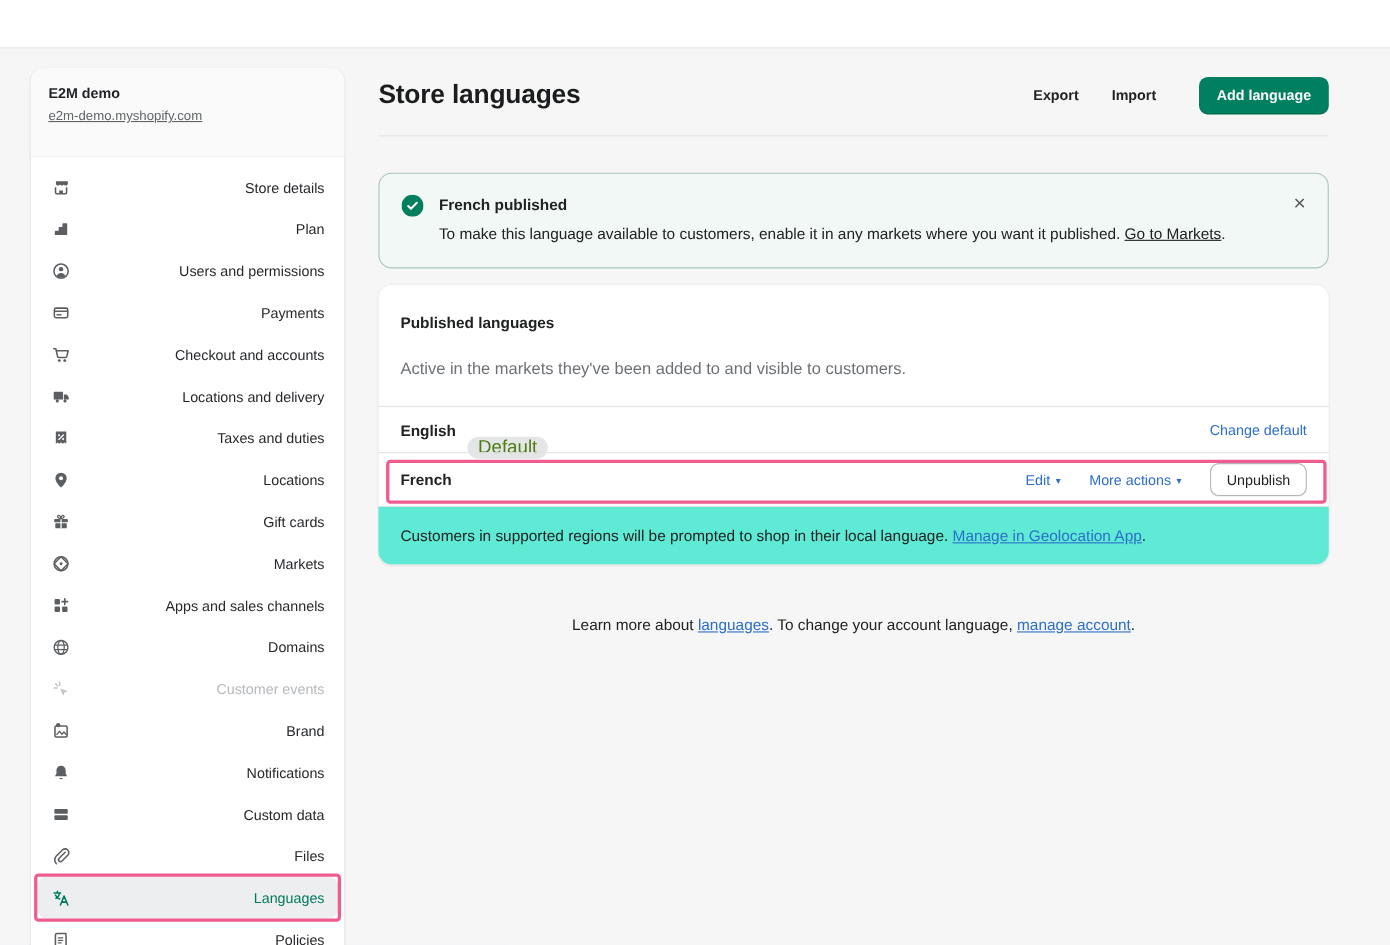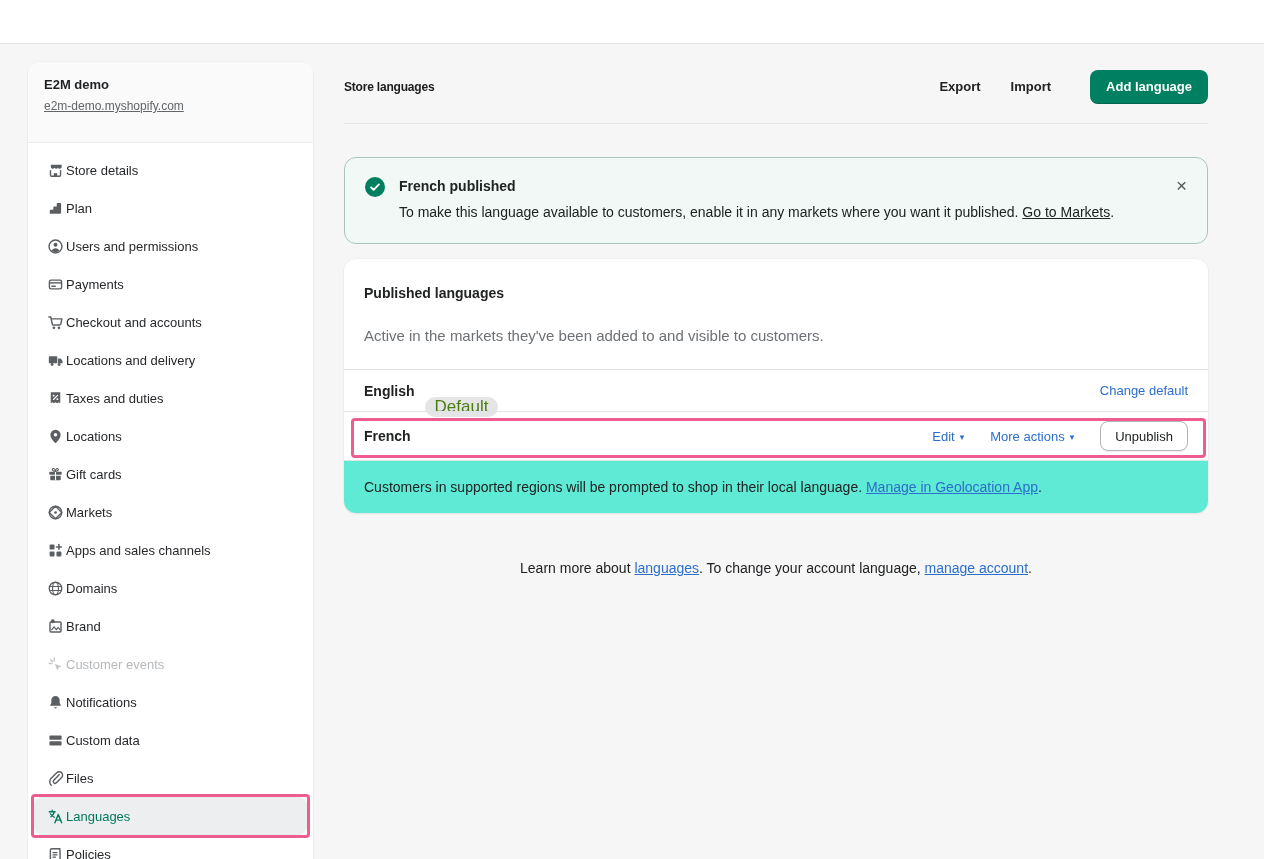--- a/index.html
+++ b/index.html
@@ -25,33 +25,33 @@
   .sidebar-header{
     background:#fafafa;border-bottom:1px solid #ececec;border-radius:12px 12px 0 0;
     padding:15px 16px 28px;
   }
   .store-name{font-size:13px;font-weight:700;color:#1f2124;margin-bottom:4px;}
   .store-domain{font-size:12px;color:#616568;text-decoration:underline;cursor:pointer;display:inline-block;}
   .sidebar-nav{padding:8px 6px;}
   .nav-item{
     position:relative;display:flex;align-items:center;gap:1px;
     height:38px;padding:0 12px;border-radius:8px;cursor:pointer;
-    font-size:13px;color:#26282b;
+    font-size:13px;color:#26282b;justify-content:space-between;
   }
   .nav-icon{width:19px;height:19px;flex:0 0 19px;color:#5c5f62;display:flex;align-items:center;justify-content:center;}
   .nav-icon svg{width:19px;height:19px;display:block;}
   .nav-item.selected{background:#edeef0;color:var(--sel-green);font-weight:500;}
   .nav-item.selected .nav-icon{color:var(--sel-green);}
   .nav-item.disabled{color:#b6b9bc;cursor:default;}
   .nav-item.disabled .nav-icon{color:#c3c6c9;}
   .annotation-box{position:absolute;inset:-3px;border:3px solid var(--pink);border-radius:4px;pointer-events:none;z-index:6;}
   
   .main{position:absolute;left:344px;top:44px;width:864px;}
   .header-row{margin-top:25px;height:35px;display:flex;align-items:center;}
-  .page-title{font-size:12px;font-weight:700;color:#1a1c1d;letter-spacing:-.2px;}
+  .page-title{font-size:24px;font-weight:700;color:#1a1c1d;letter-spacing:-.2px;}
   .header-actions{margin-left:auto;display:flex;align-items:center;gap:10px;}
   .plain-btn{background:none;border:none;font:inherit;font-size:13px;font-weight:600;color:#202223;padding:8px 10px;border-radius:8px;cursor:pointer;}
   .primary-btn{
     background:var(--green);color:#fff;border:none;font:inherit;font-size:13px;font-weight:600;
     height:34px;padding:0 16px;border-radius:8px;cursor:pointer;margin-left:19px;
     box-shadow:inset 0 -1px 0 rgba(0,0,0,.2);
   }
   .title-divider{border:none;border-top:1px solid #e3e3e3;margin-top:19px;}
   
   .banner{
@@ -225,38 +225,38 @@
       <div class="nav-item">
         <span class="nav-icon">
           <svg viewBox="0 0 20 20">
             <circle cx="10" cy="10" r="6.6" fill="none" stroke="currentColor" stroke-width="1.4"></circle>
             <ellipse cx="10" cy="10" rx="3.1" ry="6.6" fill="none" stroke="currentColor" stroke-width="1.2"></ellipse>
             <path d="M3.7 7.9h12.6M3.7 12.1h12.6" stroke="currentColor" stroke-width="1.2"></path>
           </svg>
         </span>
         <span class="nav-label">Domains</span>
       </div>
+      <div class="nav-item disabled">
+        <span class="nav-icon">
+          <svg viewBox="0 0 20 20">
+            <path d="M8.7 3.4v2.8M4.9 5l2 2M3.4 8.9h2.8" stroke="currentColor" stroke-width="1.5" stroke-linecap="round"></path>
+            <path d="M9.3 9.3l7.2 2.7-3.3 1.2-1.2 3.3z" fill="currentColor"></path>
+          </svg>
+        </span>
+        <span class="nav-label">Customer events</span>
+      </div>
       <div class="nav-item">
         <span class="nav-icon">
           <svg viewBox="0 0 20 20">
             <rect x="4.2" y="5.2" width="11.6" height="10.6" rx="1.2" fill="none" stroke="currentColor" stroke-width="1.5"></rect>
             <path d="M5.6 13.8l2.9-3.4 2.4 2.8 1.9-2.1 2.5 2.7" fill="none" stroke="currentColor" stroke-width="1.3"></path>
             <circle cx="7.2" cy="4.4" r="2.1" fill="currentColor"></circle>
           </svg>
         </span>
         <span class="nav-label">Brand</span>
-      </div>
-      <div class="nav-item disabled">
-        <span class="nav-icon">
-          <svg viewBox="0 0 20 20">
-            <path d="M8.7 3.4v2.8M4.9 5l2 2M3.4 8.9h2.8" stroke="currentColor" stroke-width="1.5" stroke-linecap="round"></path>
-            <path d="M9.3 9.3l7.2 2.7-3.3 1.2-1.2 3.3z" fill="currentColor"></path>
-          </svg>
-        </span>
-        <span class="nav-label">Customer events</span>
       </div>
       <div class="nav-item">
         <span class="nav-icon">
           <svg viewBox="0 0 20 20">
             <path d="M10 3.2a4.4 4.4 0 00-4.4 4.4v3L4.2 13.4h11.6L14.4 10.6v-3A4.4 4.4 0 0010 3.2z" fill="currentColor"></path>
             <path d="M8.3 15a1.8 1.8 0 003.4 0z" fill="currentColor"></path>
           </svg>
         </span>
         <span class="nav-label">Notifications</span>
       </div>

